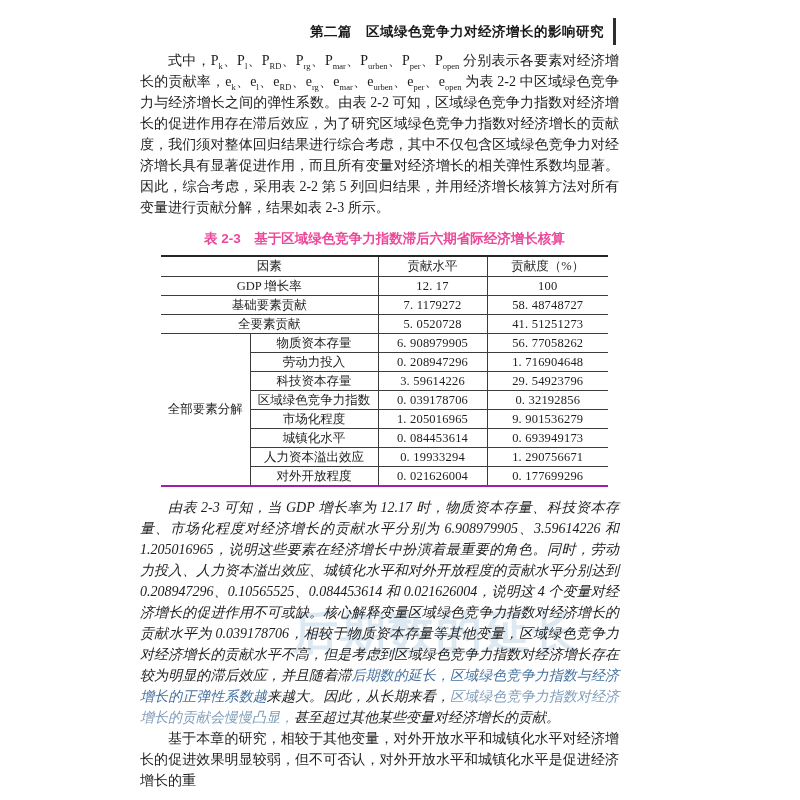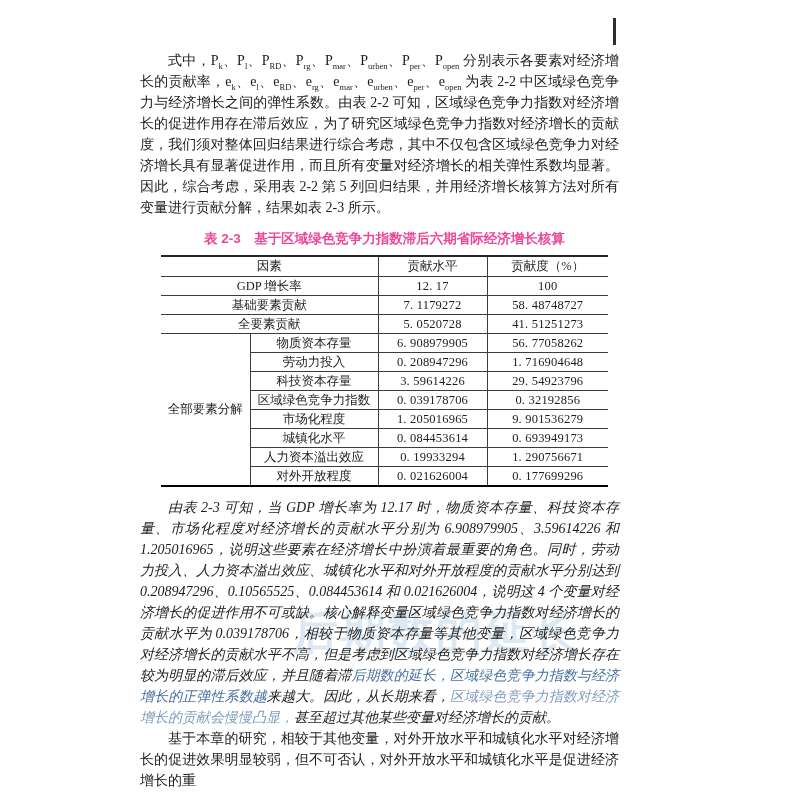--- a/index.html
+++ b/index.html
@@ -33,21 +33,21 @@
 
   
   .table-wrap { margin:12px 0 0 21px; width:447px; }
   .table-title {
     font-family:"Liberation Sans","DejaVu Sans",sans-serif;
     font-weight:bold; font-size:13.5px; text-align:center;
     margin:0 0 7px 0; color:#ec4899;
   }
   table.acct {
     width:447px; border-collapse:collapse; table-layout:fixed;
-    border-top:2px solid #262626; border-bottom:2px solid #000000;
+    border-top:2px solid #262626; border-bottom:2px solid #a21caf;
     font-size:12.5px; color:#1d1d1d;
   }
   table.acct th, table.acct td {
     border:1px solid #3c3c3c; padding:0 2px;
     height:18px; line-height:17px; text-align:center; vertical-align:middle;
     font-weight:normal; overflow:hidden; white-space:nowrap;
   }
   table.acct tr > *:first-child { border-left:none; }
   table.acct tr > *:last-child  { border-right:none; }
   table.acct tr.hdr th { height:19px; }
@@ -76,20 +76,21 @@
     font-family:"Liberation Sans","DejaVu Sans",sans-serif;
     font-weight:bold; font-size:14.5px; letter-spacing:1px; color:#141414;
   }
 </style>
 </head>
 <body>
 
 <div class="page">
 
   <div class="running-head">
+    <span class="running-head-text">第二篇　区域绿色竞争力对经济增长的影响研究</span>
     <span class="running-head-bar"></span>
   </div>
 
   <div class="watermark">
     <div class="wm-logo">后期数的延长</div>
   </div>
 
   <div class="content">
 
     <p class="para"><span>式中，</span><span>P<sub>k</sub></span><span>、</span><span>P<sub>l</sub></span><span>、</span><span>P<sub>RD</sub></span><span>、</span><span>P<sub>rg</sub></span><span>、</span><span>P<sub>mar</sub></span><span>、</span><span>P<sub>urben</sub></span><span>、</span><span>P<sub>per</sub></span><span>、</span><span>P<sub>open</sub></span><span> 分别表示各要素对经济增长的贡献率，</span><span>e<sub>k</sub></span><span>、</span><span>e<sub>l</sub></span><span>、</span><span>e<sub>RD</sub></span><span>、</span><span>e<sub>rg</sub></span><span>、</span><span>e<sub>mar</sub></span><span>、</span><span>e<sub>urben</sub></span><span>、</span><span>e<sub>per</sub></span><span>、</span><span>e<sub>open</sub></span><span> 为表 2-2 中区域绿色竞争力与经济增长之间的弹性系数。由表 2-2 可知，区域绿色竞争力指数对经济增长的促进作用存在滞后效应，为了研究区域绿色竞争力指数对经济增长的贡献度，我们须对整体回归结果进行综合考虑，其中不仅包含区域绿色竞争力对经济增长具有显著促进作用，而且所有变量对经济增长的相关弹性系数均显著。因此，综合考虑，采用表 2-2 第 5 列回归结果，并用经济增长核算方法对所有变量进行贡献分解，结果如表 2-3 所示。</span></p>

